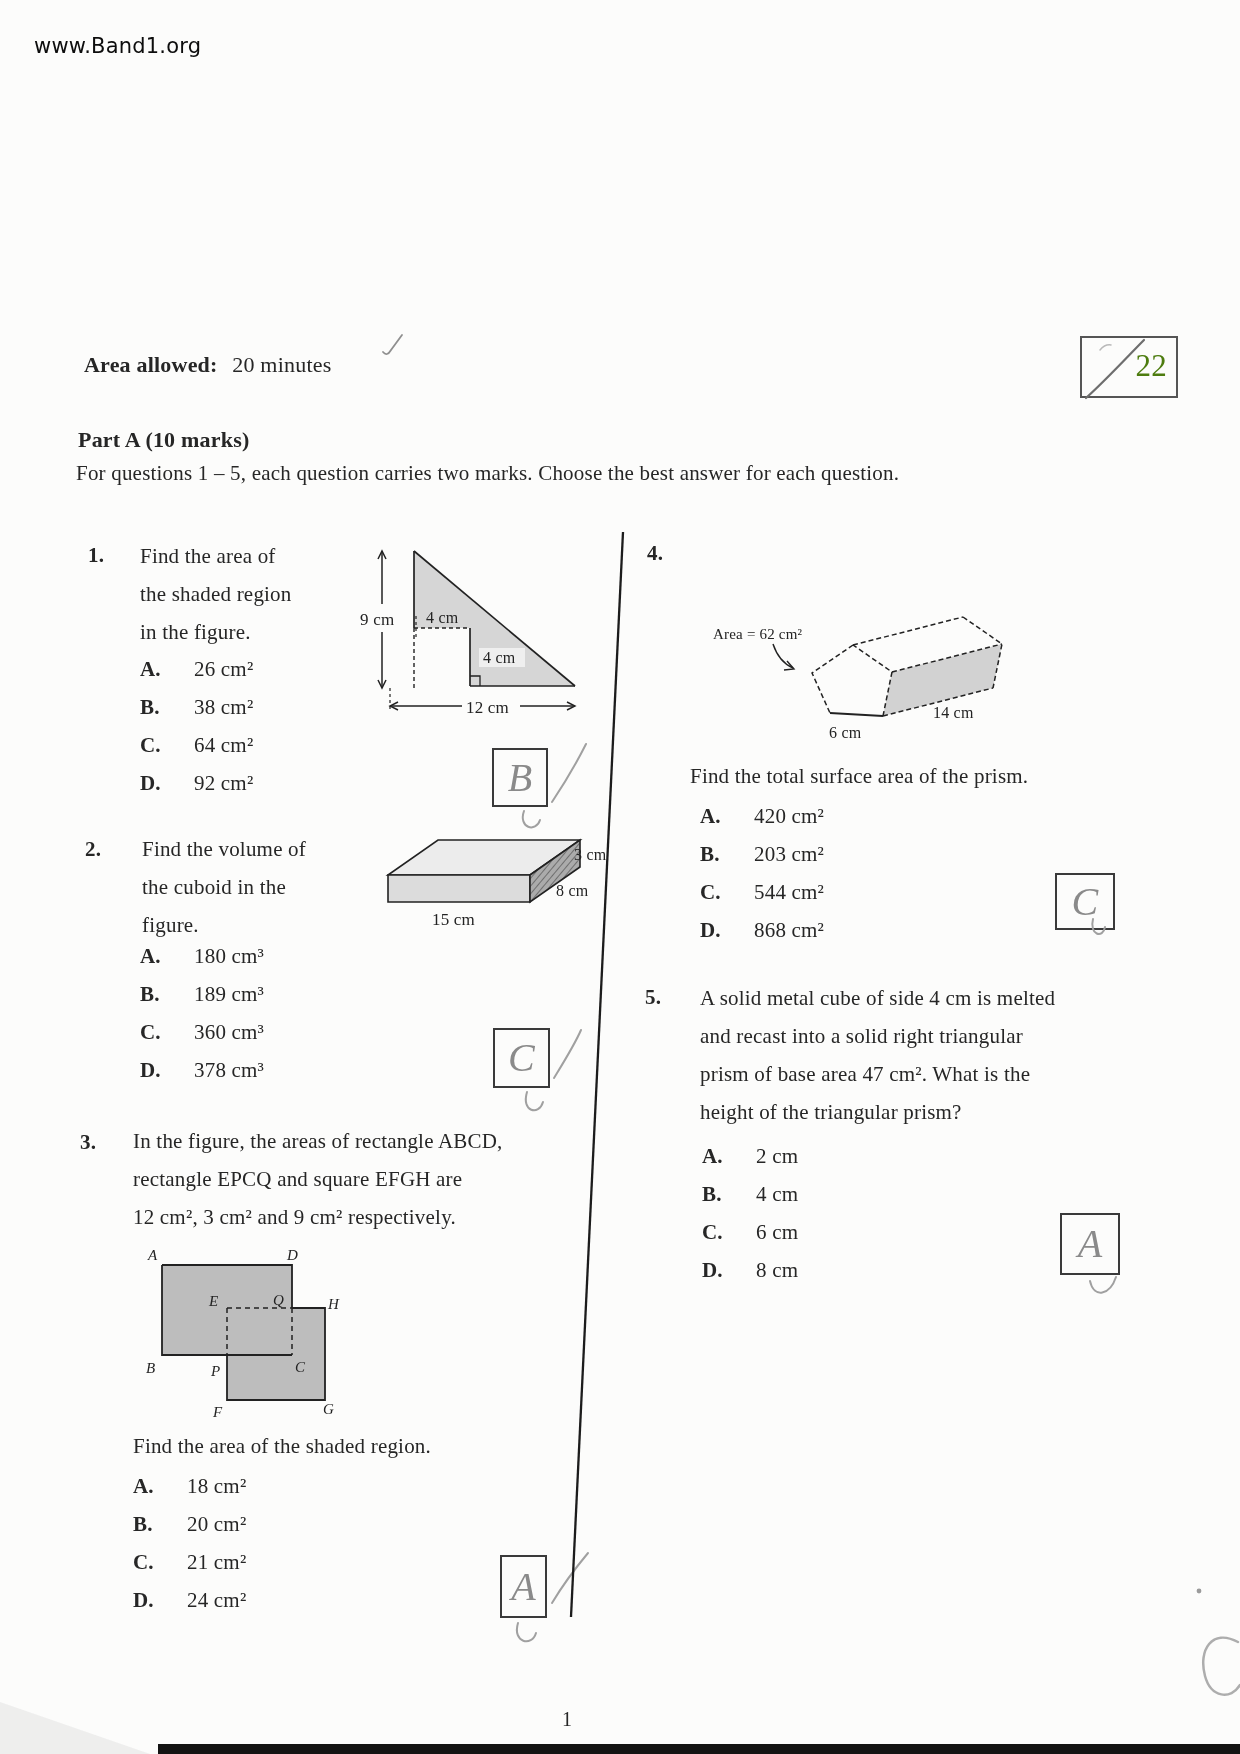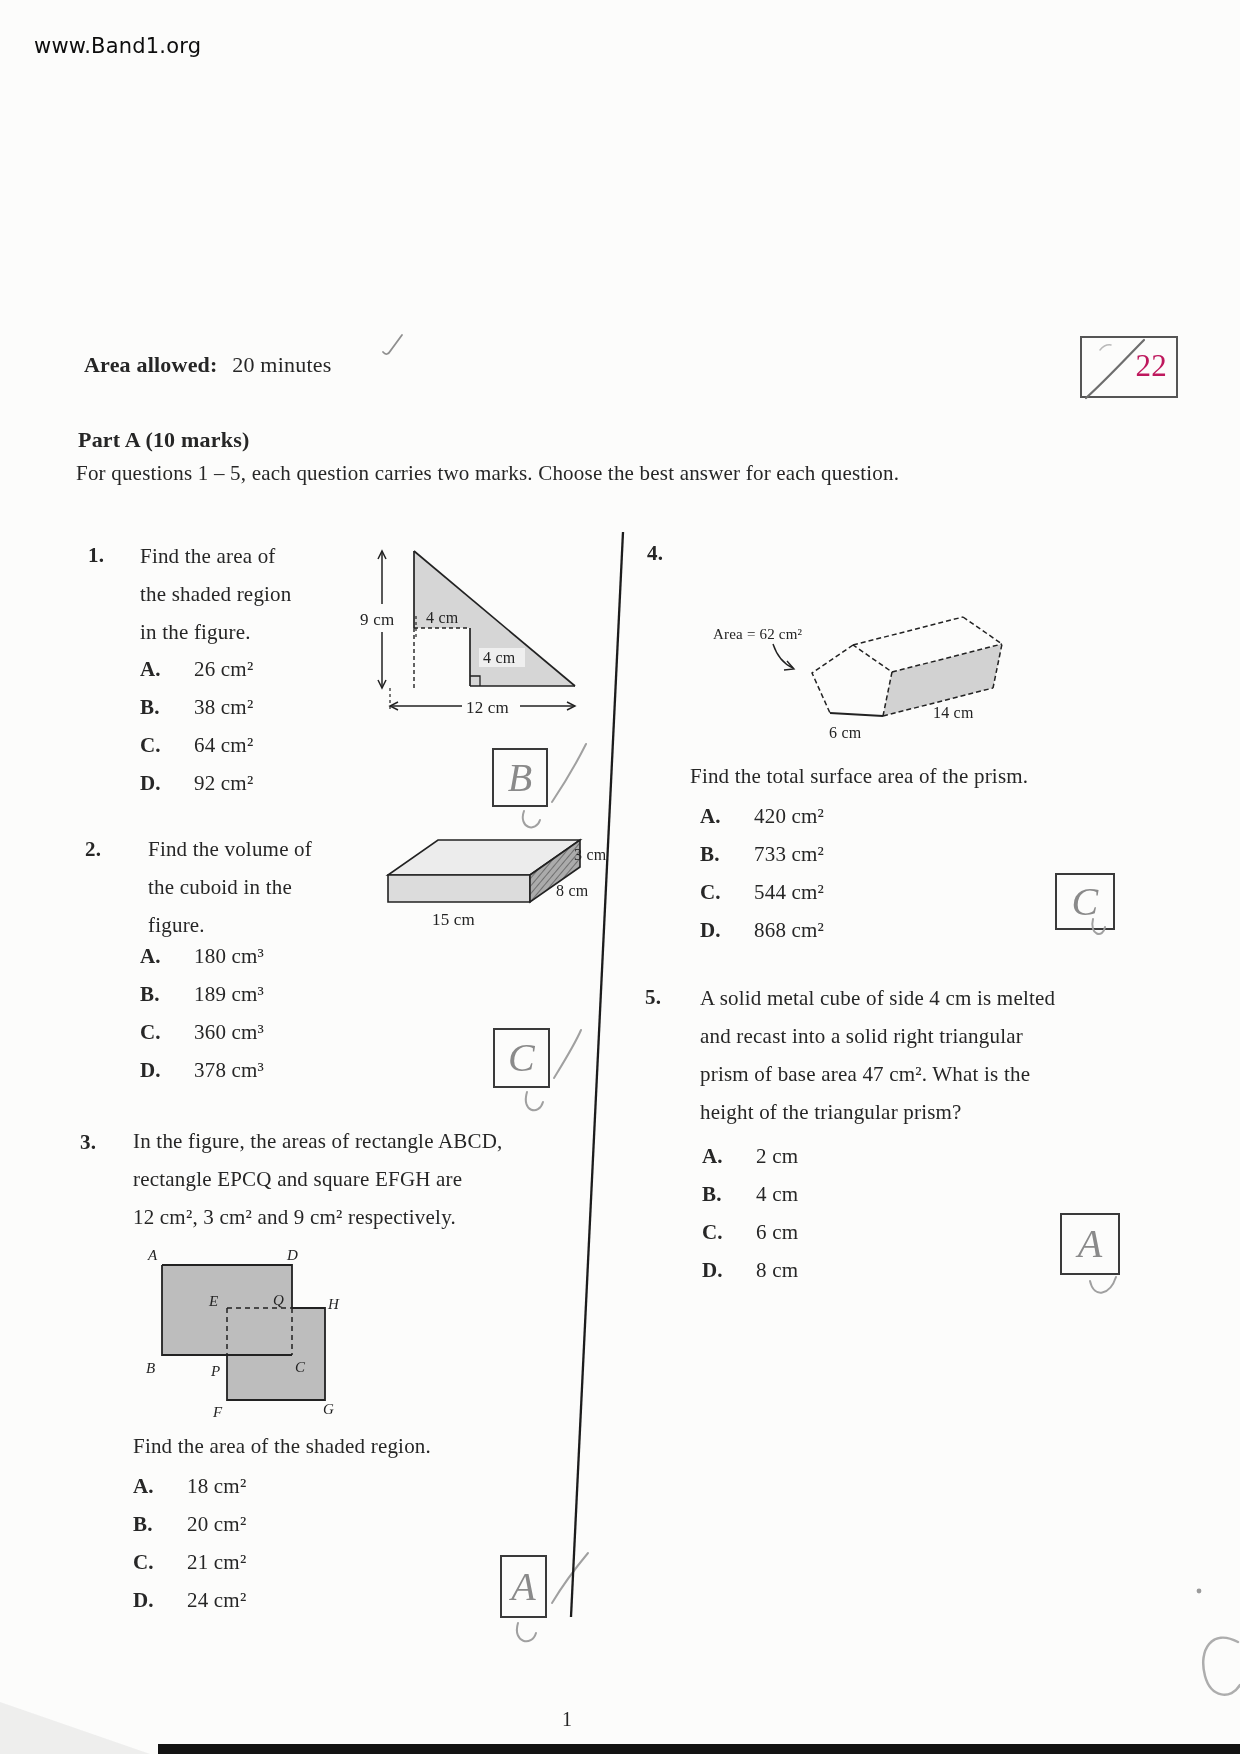--- a/index.html
+++ b/index.html
@@ -34,21 +34,21 @@
   <div class="abs" style="left:84px;top:352px;font-size:22px">
     <span class="bold">Area allowed:</span>
     <span style="margin-left:9px">20 minutes</span>
   </div>
 
   <div class="abs score-box" style="left:1080px;top:336px;width:98px;height:62px">
     <svg class="tick-svg" style="left:0;top:0" width="2" height="2">
       <path d="M4,60 C24,42 48,16 62,2" class="pencil" style="stroke:#6e6e6e;stroke-width:2.2"></path>
       <path d="M18,12 q5,-6 11,-5" class="pencil" style="stroke:#b9b9b9;stroke-width:1.5"></path>
     </svg>
-    <span class="abs" style="right:9px;top:10px;font-size:31px;color:#be185d">22</span>
+    <span class="abs" style="right:9px;top:10px;font-size:31px;color:#4d7c0f">22</span>
   </div>
 
   <div class="abs bold" style="left:78px;top:427px;font-size:22px">Part A (10 marks)</div>
   <div class="abs" style="left:76px;top:461px;font-size:21px;width:965px">For questions 1 – 5, each question carries two marks. Choose the best answer for each question.</div>
 
   <div class="abs qnum" style="left:88px;top:543px">1.</div>
   <div class="abs qtext" style="left:140px;top:537px;width:218px">
     <div>Find the area of</div>
     <div>the shaded region</div>
     <div>in the figure.</div>
@@ -89,21 +89,21 @@
 
   <div class="abs answer-box" style="left:492px;top:748px;width:56px;height:59px">
     <span class="hand">B</span>
     <svg class="tick-svg" style="left:0;top:0" width="2" height="2">
       <path d="M58,52 C70,34 84,10 92,-6" class="pencil"></path>
       <path d="M30,61 C24,78 42,83 46,70" class="pencil"></path>
     </svg>
   </div>
 
   <div class="abs qnum" style="left:85px;top:837px">2.</div>
-  <div class="abs qtext" style="left:148px;top:830px;width:218px">
+  <div class="abs qtext" style="left:142px;top:830px;width:218px">
     <div>Find the volume of</div>
     <div>the cuboid in the</div>
     <div>figure.</div>
   </div>
 
   <svg class="abs" style="left:378px;top:826px" width="240" height="106" viewBox="0 0 240 106">
     <defs>
       <pattern id="hatch" width="5" height="5" patternUnits="userSpaceOnUse" patternTransform="rotate(40)">
         <rect width="5" height="5" fill="#ababab"></rect>
         <line x1="0" y1="0" x2="0" y2="5" stroke="#6f6f6f" stroke-width="2"></line>
@@ -192,21 +192,21 @@
     <path d="M78,32 Q84,50 98,56" class="figline" stroke-width="1.4"></path>
     <polyline points="92,49 99,57 89,58" class="figline" stroke-width="1.4"></polyline>
     <text x="134" y="126" font-size="16">6 cm</text>
     <text x="238" y="106" font-size="16">14 cm</text>
   </svg>
 
   <div class="abs prompt" style="left:690px;top:757px">Find the total surface area of the prism.</div>
 
   <div class="abs opts" style="left:700px;top:797px">
     <div><span class="opt-label">A.</span><span>420 cm²</span></div>
-    <div><span class="opt-label">B.</span><span>733 cm²</span></div>
+    <div><span class="opt-label">B.</span><span>203 cm²</span></div>
     <div><span class="opt-label">C.</span><span>544 cm²</span></div>
     <div><span class="opt-label">D.</span><span>868 cm²</span></div>
   </div>
 
   <div class="abs answer-box" style="left:1055px;top:873px;width:60px;height:57px">
     <span class="hand">C</span>
     <svg class="tick-svg" style="left:0;top:0" width="2" height="2">
       <path d="M36,44 C32,60 46,64 48,52" class="pencil"></path>
     </svg>
   </div>

